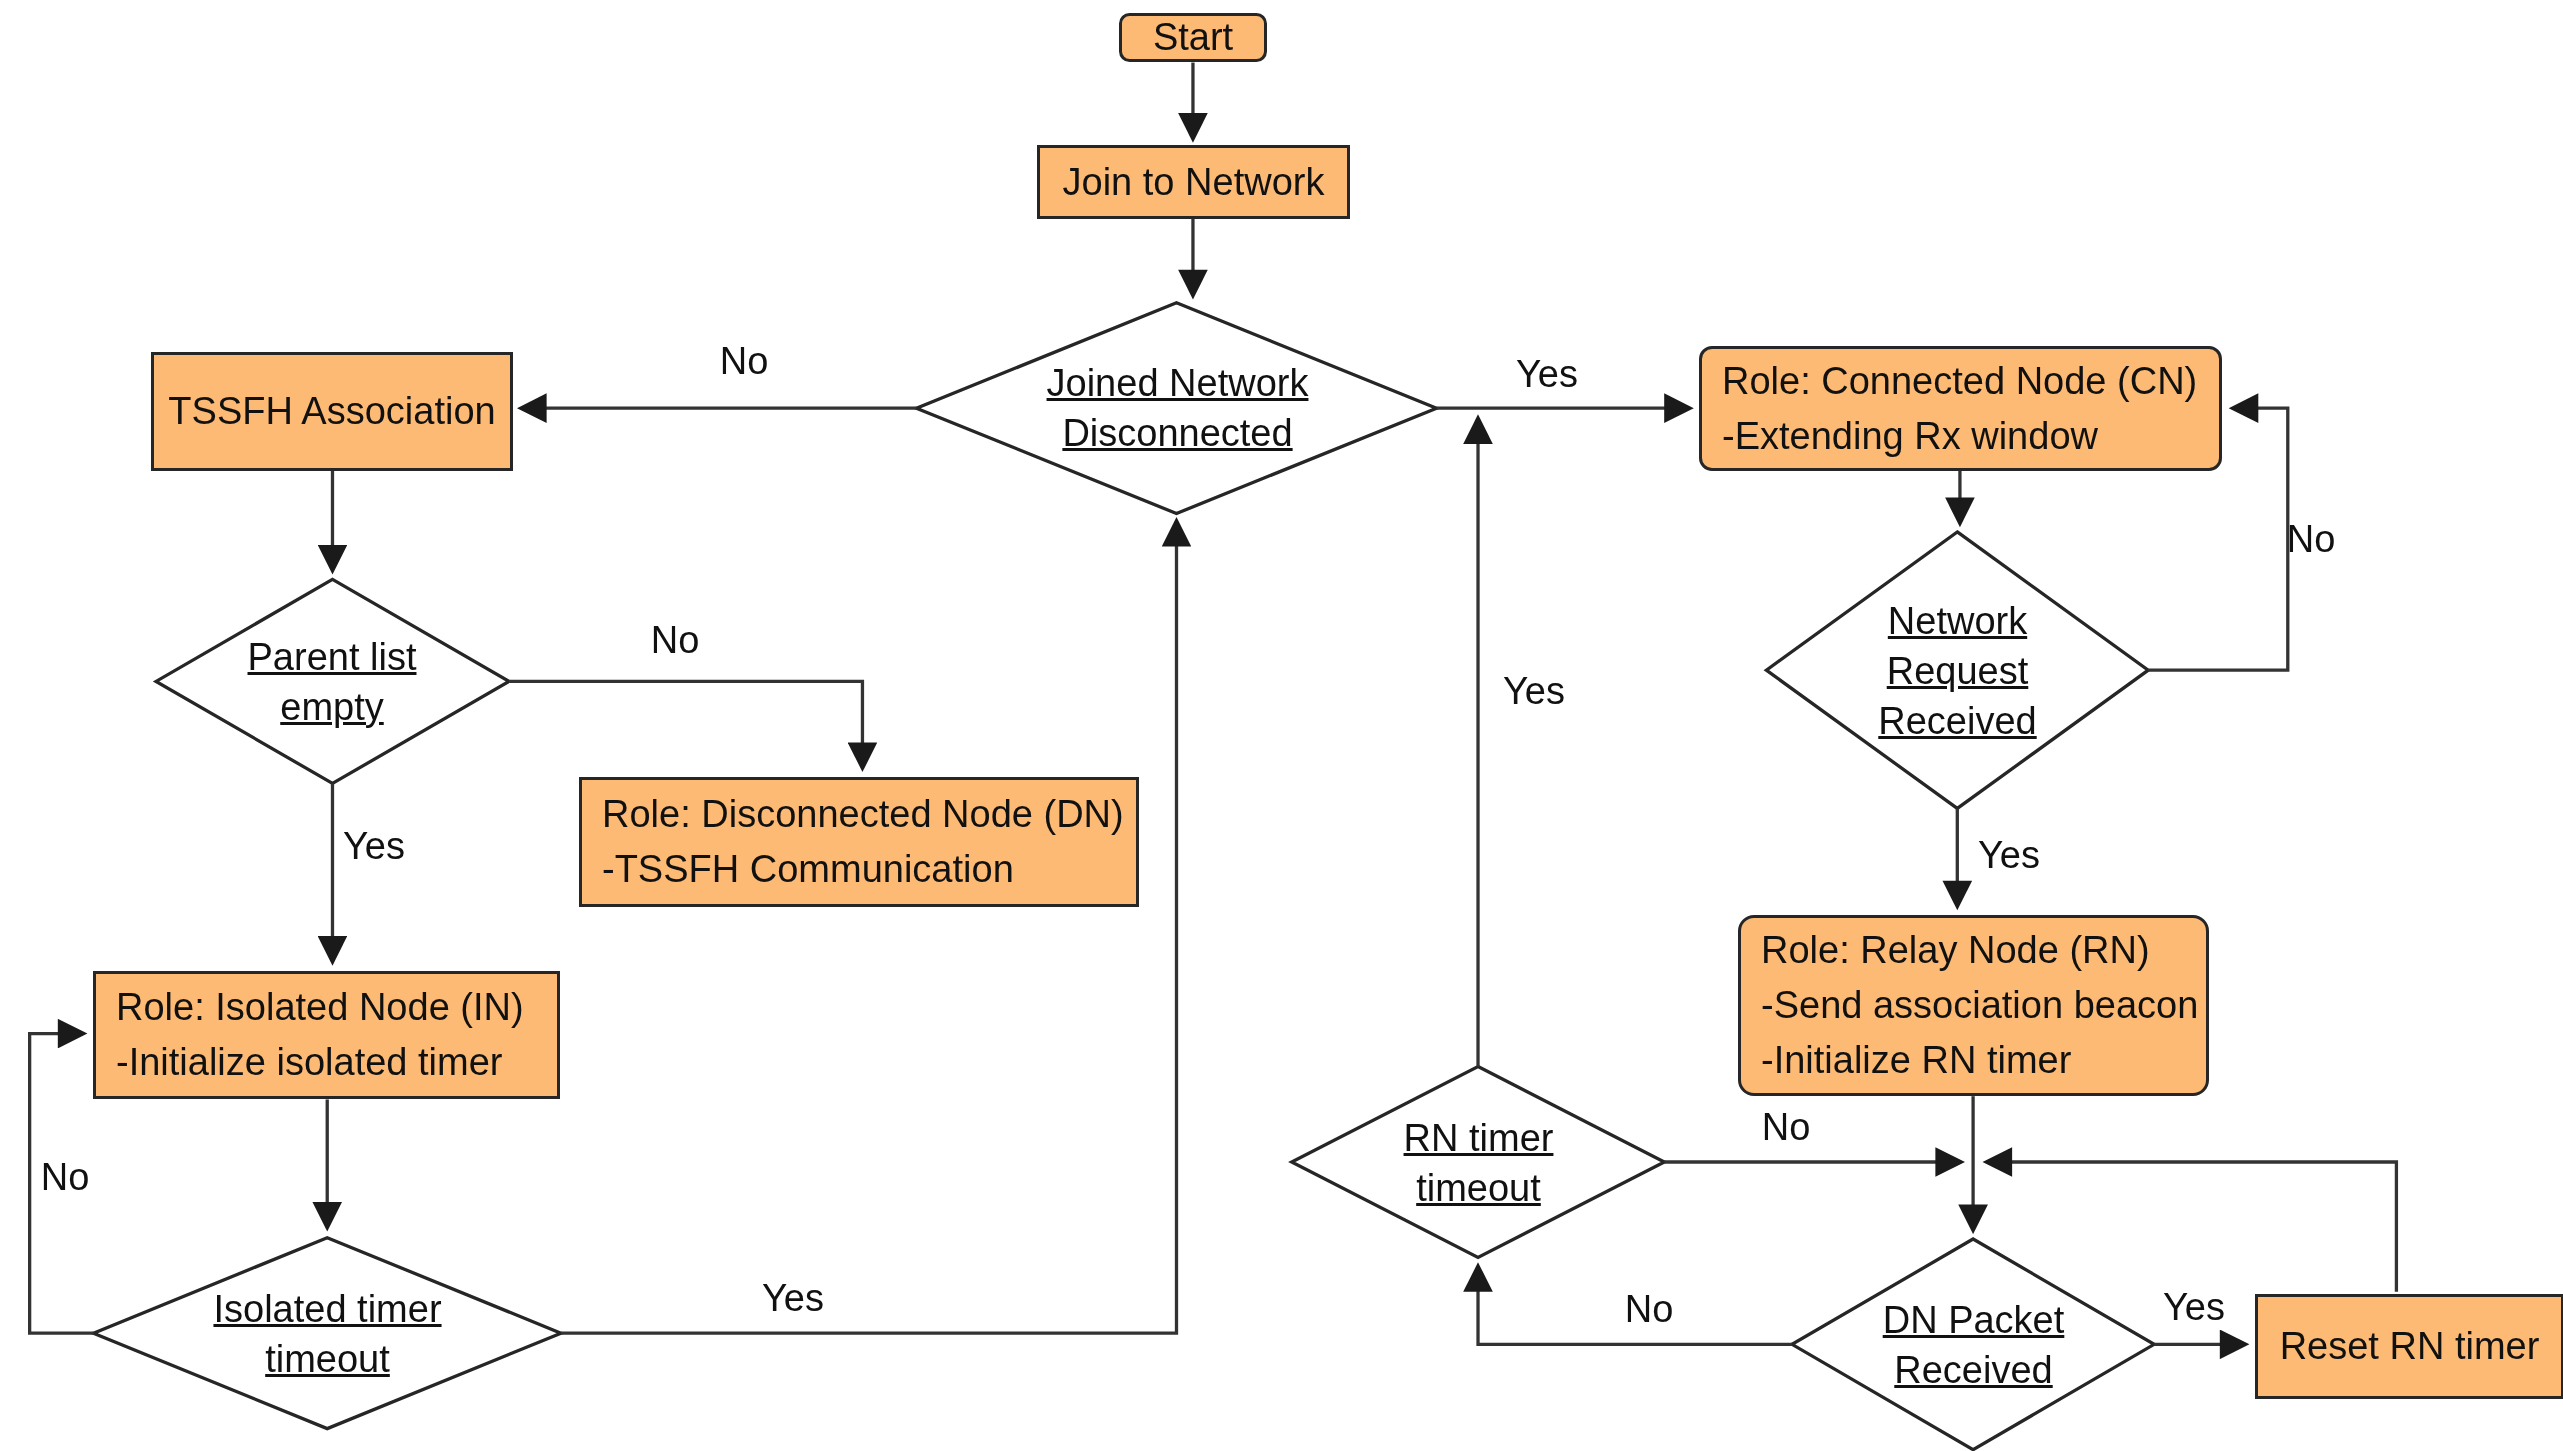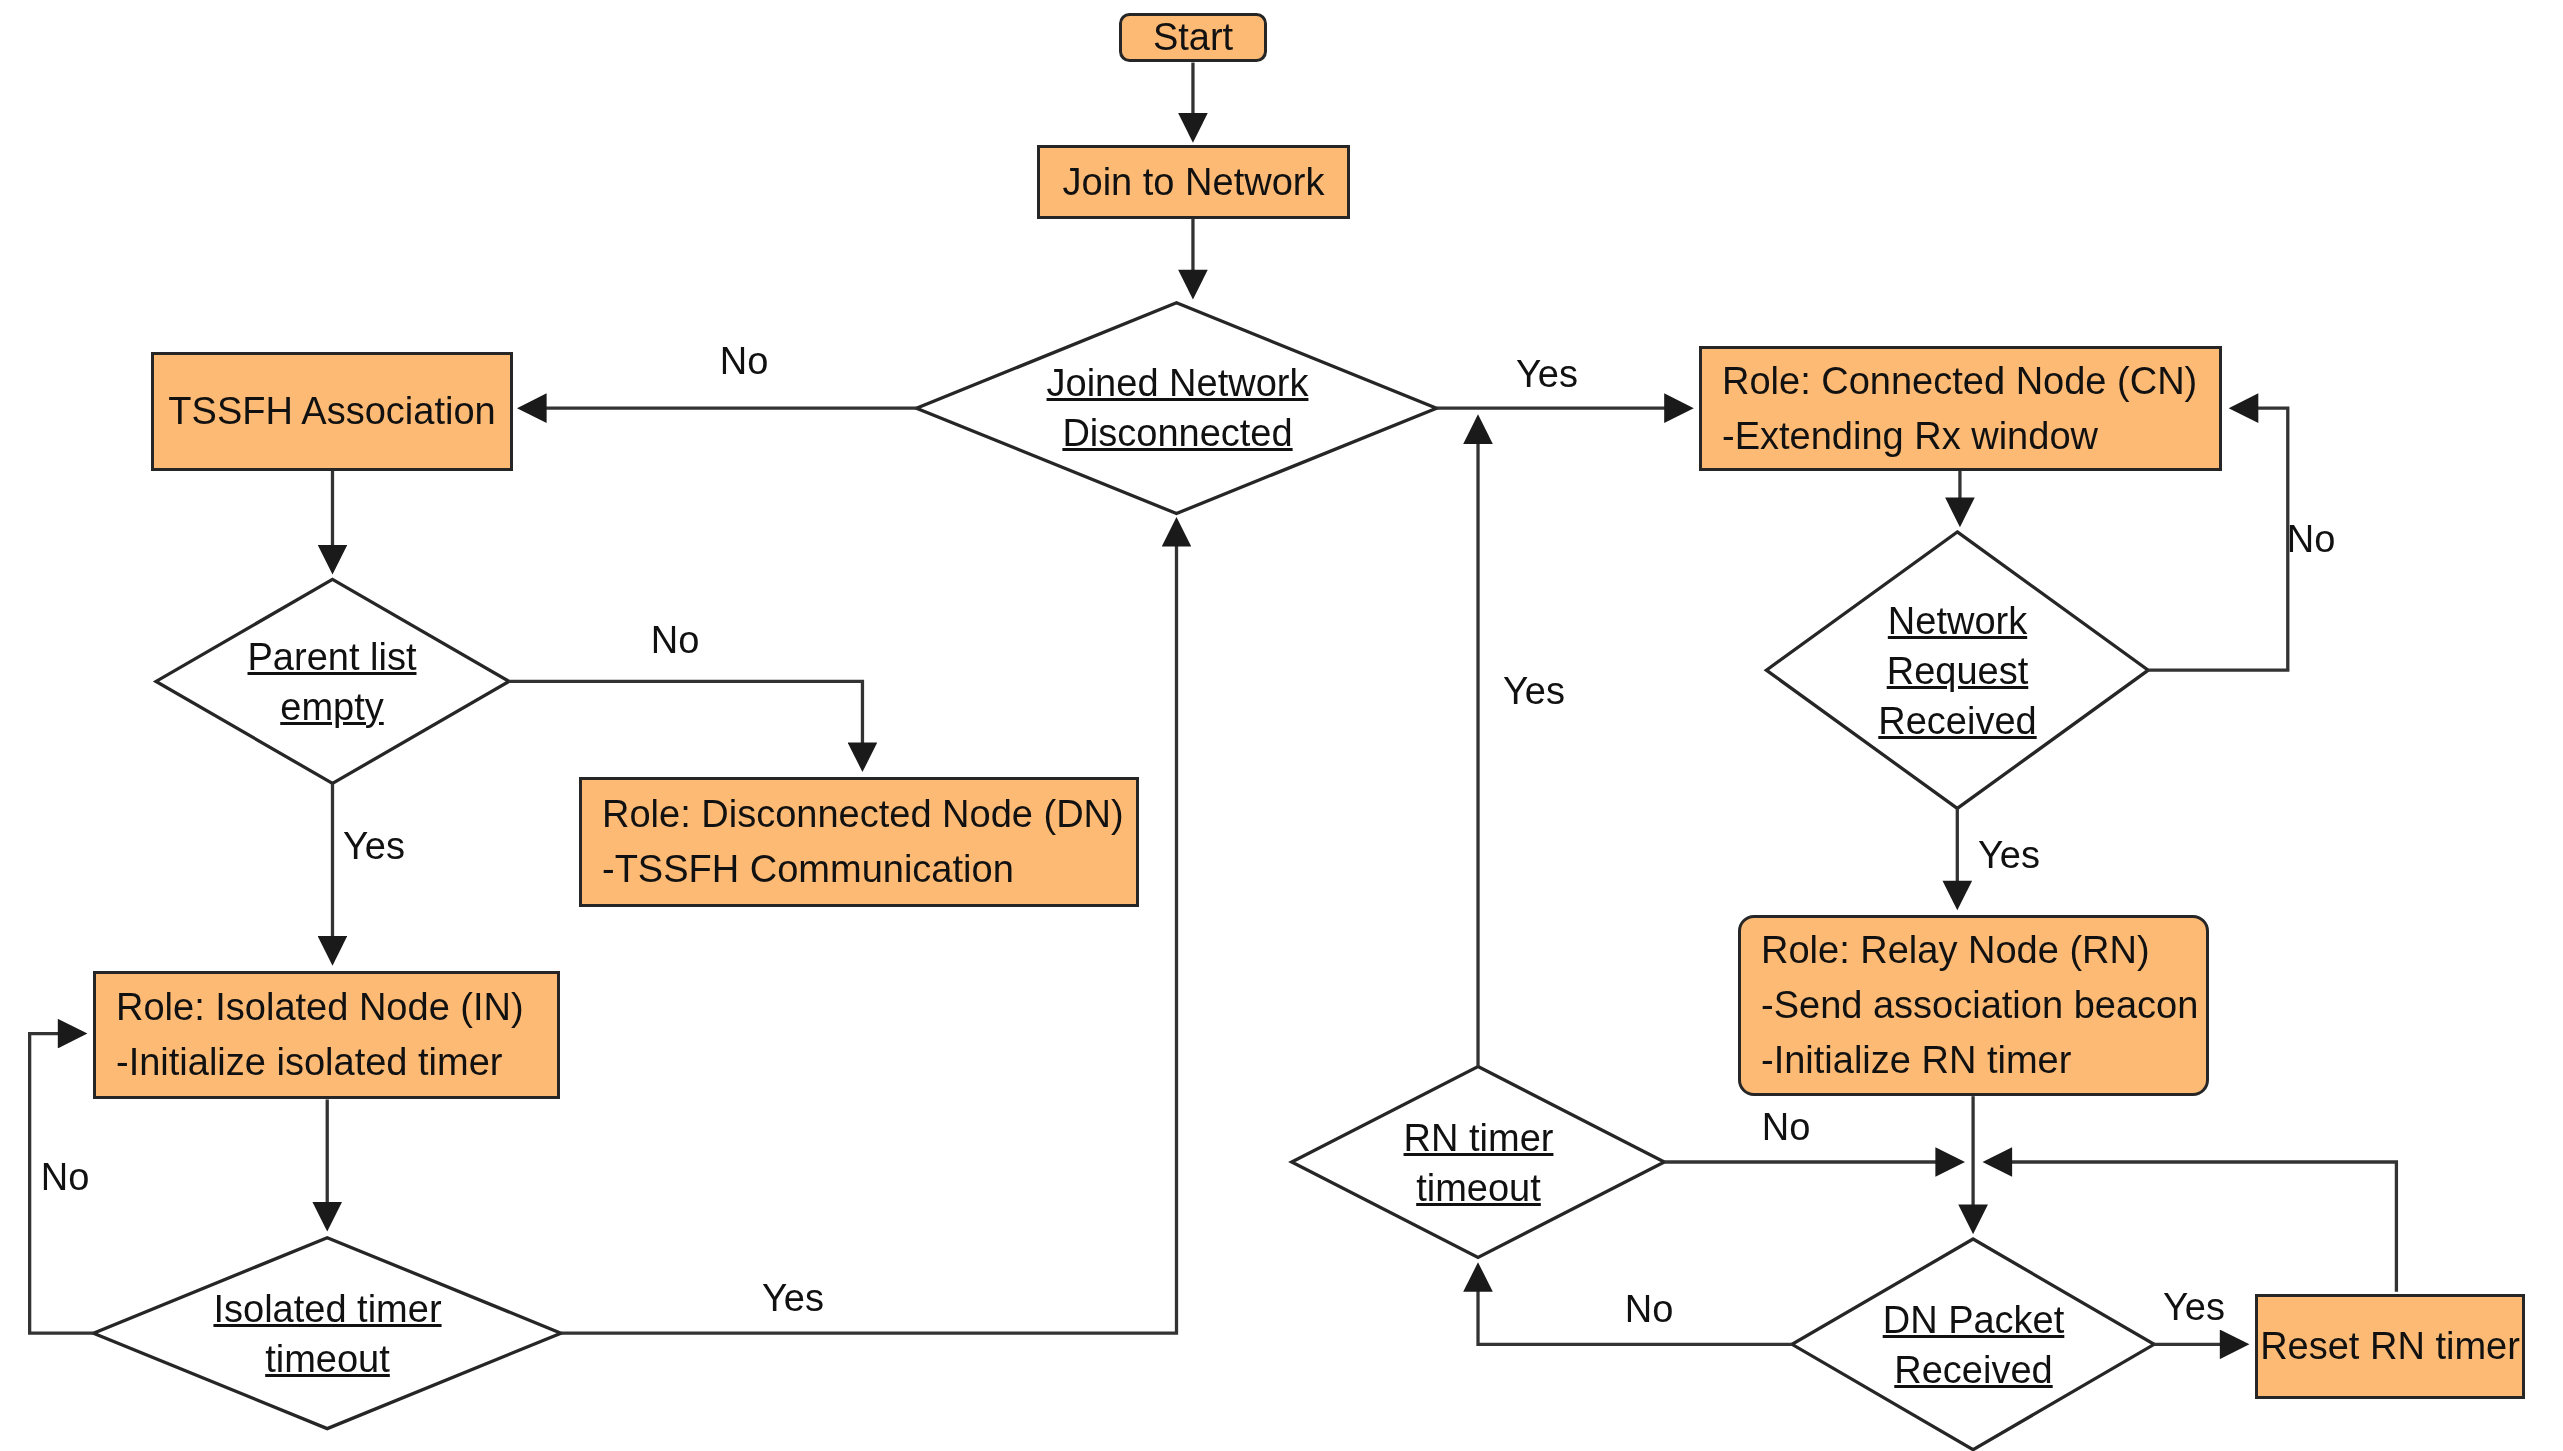--- a/index.html
+++ b/index.html
@@ -85,32 +85,32 @@
   <div class="box leftpad" style="left:579px; top:777px; width:560px; height:130px;">
     <span>Role: Disconnected Node (DN)</span>
     <span>-TSSFH Communication</span>
   </div>
 
   <div class="box leftpad" style="left:93px; top:971px; width:467px; height:128px;">
     <span>Role: Isolated Node (IN)</span>
     <span>-Initialize isolated timer</span>
   </div>
 
-  <div class="box leftpad" style="left:1699px; top:346px; width:523px; height:125px;">
+  <div class="box leftpad" style="left:1699px; top:346px; width:523px; height:125px;border-radius:13px;">
     <span>Role: Connected Node (CN)</span>
     <span>-Extending Rx window</span>
   </div>
 
   <div class="box leftpad" style="left:1738px; top:915px; width:471px; height:181px;border-radius:16px;">
     <span>Role: Relay Node (RN)</span>
     <span>-Send association beacon</span>
     <span>-Initialize RN timer</span>
   </div>
 
-  <div class="box center" style="left:2255px; top:1294px; width:270px; height:105px;">
+  <div class="box center" style="left:2255px; top:1294px; width:309px; height:105px;">
     <span>Reset RN timer</span>
   </div>
 
   <div class="dtext" style="left:988px; top:342px; width:379px; height:132px;">
     <span>Joined Network</span>
     <span>Disconnected</span>
   </div>
 
   <div class="dtext" style="left:217px; top:619px; width:230px; height:125px;">
     <span>Parent list</span>

